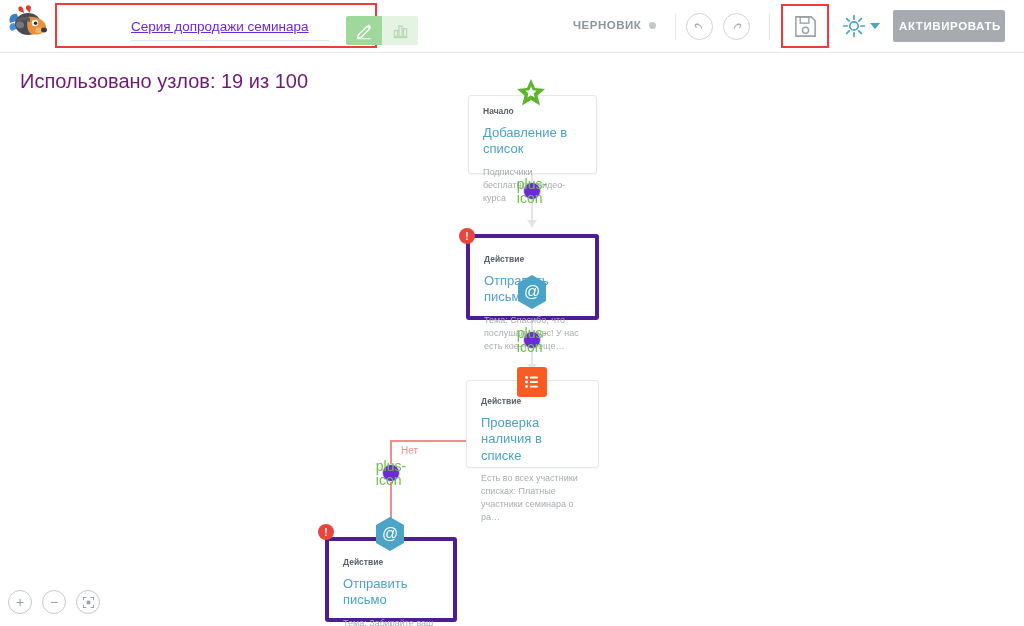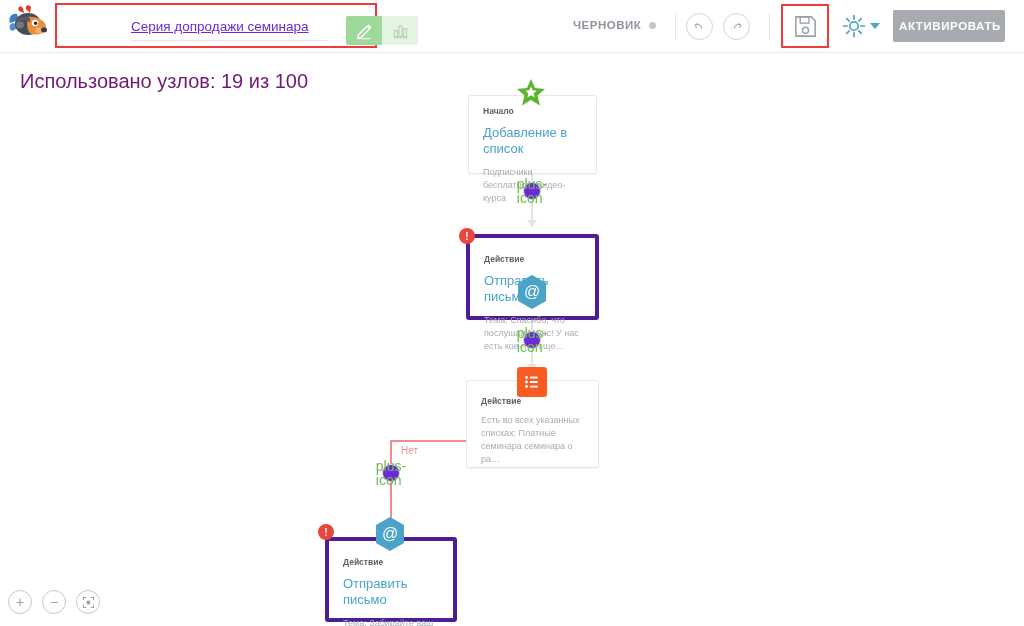--- a/index.html
+++ b/index.html
@@ -390,21 +390,22 @@
   </div>
   <div class="err-badge" style="left:459px; top:174px;">!</div>
 
   <div class="line-v" style="left:531px; top:266px; height:16px;"></div>
   <div class="plus-circle" style="left:523px; top:277px;">plus-icon</div>
   <div class="line-v" style="left:531px; top:295px; height:21px;"></div>
   <div class="arrow-down" style="left:527px; top:310px;"></div>
 
   <div class="node" style="left:466px; top:326px; width:133px; height:88px;">
     <div class="node-kind" style="padding-top:15px;">Действие</div>
-    <div class="node-desc">Есть во всех указанных списках: Платные семинара семинара о ра…</div>
+    <div class="node-title">Проверка наличия в списке</div>
+    <div class="node-desc">Есть во всех участники списках: Платные участники семинара о ра…</div>
   </div>
   <div class="square-icon" style="left:517px; top:313px;">
     <svg viewBox="0 0 22 22" width="20" height="20">
       <g fill="#ffffff">
         <circle cx="5" cy="6" r="1.6"></circle>
           <rect x="8.5" y="5" width="9" height="2.1" rx="1"></rect>
         <circle cx="5" cy="11" r="1.6"></circle>
           <rect x="8.5" y="10" width="9" height="2.1" rx="1"></rect>
         <circle cx="5" cy="16" r="1.6"></circle>
           <rect x="8.5" y="15" width="9" height="2.1" rx="1"></rect>

